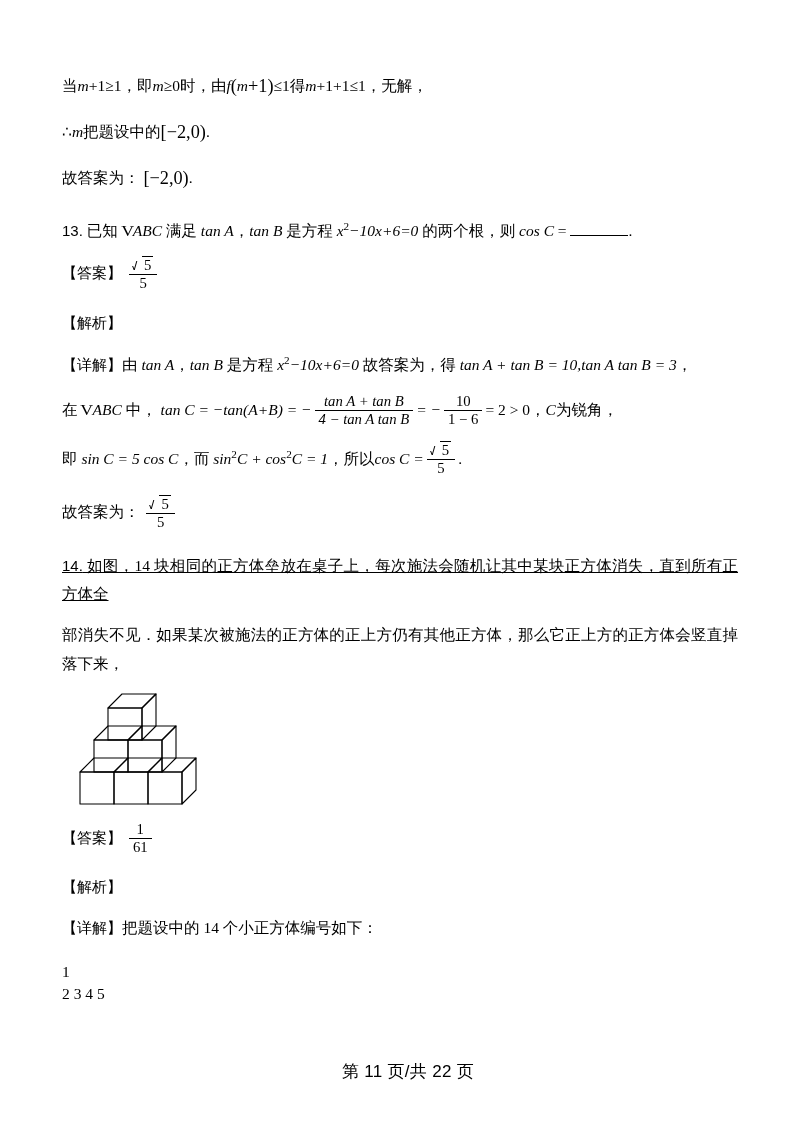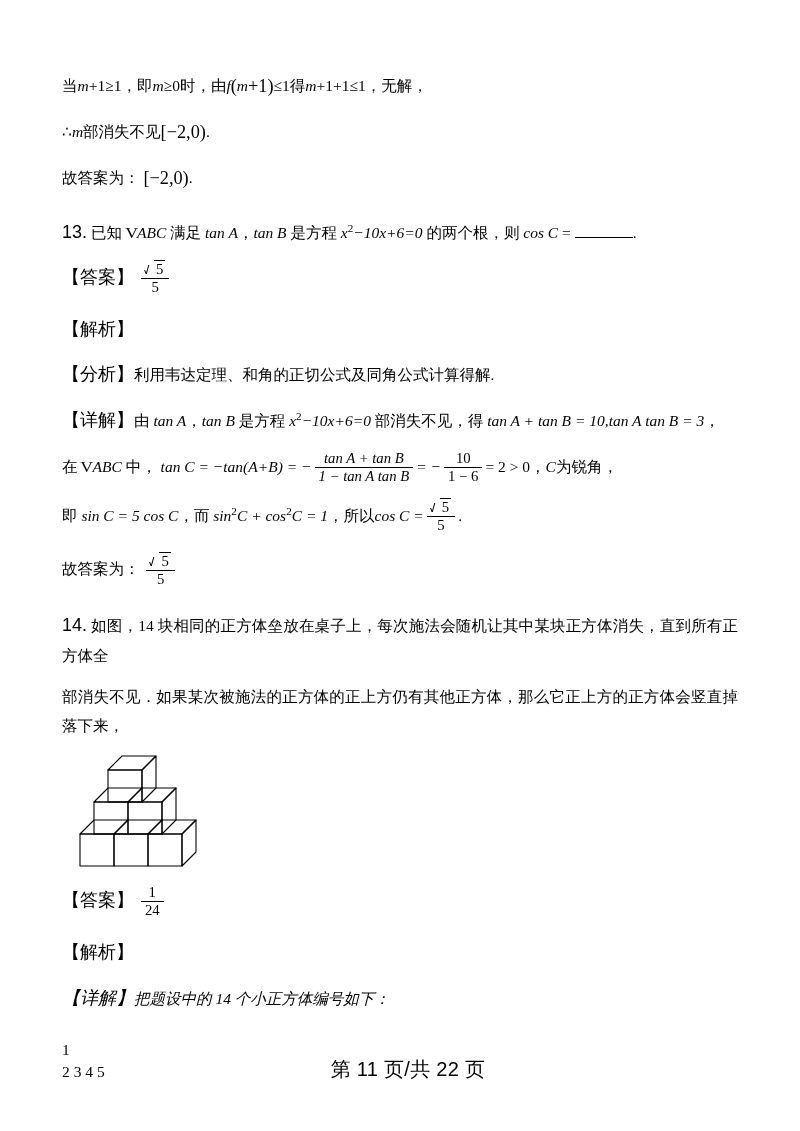--- a/index.html
+++ b/index.html
@@ -23,21 +23,21 @@
   }
   .para {
     font-size: 15.5px;
     line-height: 1.85;
     margin: 0 0 12px 0;
     text-align: justify;
   }
   .mi { font-style: italic; font-family: "Liberation Serif", serif; }
   .mn { font-style: normal; }
   .supn { font-size: 0.72em; vertical-align: super; font-style: normal;}
-  .tag { font-family: "Liberation Sans", sans-serif; font-size: 18px; }
+  .tag { font-family: "Liberation Sans", sans-serif; font-size: 15px; }
 
   
   .frac {
     display: inline-block;
     vertical-align: middle;
     text-align: center;
     font-size: 0.95em;
     line-height: 1.15;
     margin: 0 3px;
     position: relative;
@@ -92,42 +92,42 @@
     margin: 2px 0 6px 0;
     font-family: "Liberation Serif", serif;
   }
   .footer {
     position: absolute;
     left: 0;
     right: 0;
     bottom: 48px;
     text-align: center;
     font-family: "Liberation Sans", sans-serif;
-    font-size: 20px;
+    font-size: 17px;
     letter-spacing: 0.3px;
     padding-left: 16px;
   }
   .vtri {
     display: inline-block;
     font-style: normal;
     transform: scale(1.15, 1.0);
   }
   .tall-paren { font-size: 1.18em; vertical-align: -0.06em; }
 </style>
 </head>
 <body>
 
 <div class="page">
 
   <div class="para">
     <span>当</span><span class="mi">m</span><span class="mn">+1≥1</span><span>，即</span><span class="mi">m</span><span class="mn">≥0</span><span>时，由</span><span class="mi">f</span><span class="mn tall-paren">(</span><span class="mi">m</span><span class="mn tall-paren">+1)</span><span class="mn">≤1</span><span>得</span><span class="mi">m</span><span class="mn">+1+1≤1</span><span>，无解，</span>
   </div>
 
   <div class="para">
-    <span>∴</span><span class="mi">m</span><span>部消失不见</span><span class="mn tall-paren">[−2,0)</span><span>.</span>
+    <span>∴</span><span class="mi">m</span><span>把题设中的</span><span class="mn tall-paren">[−2,0)</span><span>.</span>
   </div>
 
   <div class="para">
     <span>故答案为：</span>&nbsp;<span class="mn tall-paren">[−2,0)</span><span>.</span>
   </div>
 
   <div class="para" style="margin-top:20px;">
     <span class="tag">13.</span>
     <span>已知</span>
     <span class="vtri">V</span><span class="mi">ABC</span>
@@ -146,40 +146,37 @@
     <span class="frac">
       <span class="num"><span class="sqrt"><span class="rad">5</span></span></span>
       <span class="den">5</span>
     </span>
   </div>
 
   <div class="para">
     <span class="tag">【解析】</span>
   </div>
 
-  <div class="para">
-    <span class="tag">【分析】</span><span>利用韦达定理、和角的正切公式及同角公式计算得解.</span>
-  </div>
 
   <div class="para">
     <span class="tag">【详解】</span><span>由</span>
     <span class="mi">tan A</span><span>，</span><span class="mi">tan B</span>
     <span>是方程</span>
     <span class="mi">x</span><span class="supn">2</span><span class="mi">−10x+6=0</span>
-    <span>部消失不见，得</span>
+    <span>故答案为，得</span>
     <span class="mi">tan A + tan B = 10,</span><span class="mi">tan A tan B = 3</span><span>，</span>
   </div>
 
   <div class="para" style="line-height:2.3;">
     <span>在</span>
     <span class="vtri">V</span><span class="mi">ABC</span>
     <span>中，</span>
     <span class="mi">tan C = −tan(A+B) = −</span><span class="frac">
       <span class="num mi">tan A + tan B</span>
-      <span class="den mi">1 − tan A tan B</span>
+      <span class="den mi">4 − tan A tan B</span>
     </span><span class="mi">= −</span><span class="frac">
       <span class="num mn">10</span>
       <span class="den mn">1 − 6</span>
     </span><span class="mn">= 2 &gt; 0</span><span>，</span><span class="mi">C</span><span>为锐角，</span>
   </div>
 
   <div class="para" style="line-height:2.3;">
     <span>即</span>
     <span class="mi">sin C = 5 cos C</span><span>，而</span>
     <span class="mi">sin</span><span class="supn">2</span><span class="mi">C + cos</span><span class="supn">2</span><span class="mi">C = 1</span><span>，所以</span><span class="mi">cos C =</span><span class="frac">
@@ -189,21 +186,21 @@
   </div>
 
   <div class="para" style="margin-top:18px; margin-bottom:20px;">
     <span>故答案为：</span>
     <span class="frac">
       <span class="num"><span class="sqrt"><span class="rad">5</span></span></span>
       <span class="den">5</span>
     </span>
   </div>
 
-  <div class="para" style="">
+  <div class="para" style="text-decoration:underline;">
     <span class="tag">14.</span>
     <span>如图，14 块相同的正方体垒放在桌子上，每次施法会随机让其中某块正方体消失，直到所有正方体全</span>
   </div>
   <div class="para" style="margin-bottom:4px;">
     <span>部消失不见．如果某次被施法的正方体的正上方仍有其他正方体，那么它正上方的正方体会竖直掉落下来，</span>
   </div>
 
   <div class="figure-wrap">
     <svg width="200" height="130" viewBox="0 0 200 130">
       <g fill="none" stroke="#000" stroke-width="1.1" stroke-linejoin="round">
@@ -228,30 +225,30 @@
         <path d="M40 24 L54 10 L88 10 L74 24 Z"></path>
         <path d="M74 24 L88 10 L88 42 L74 56 Z"></path>
       </g>
     </svg>
   </div>
 
   <div class="para" style="margin-bottom:16px;">
     <span class="tag">【答案】</span>
     <span class="frac">
       <span class="num mn">1</span>
-      <span class="den mn">24</span>
+      <span class="den mn">61</span>
     </span>
   </div>
 
   <div class="para">
     <span class="tag">【解析】</span>
   </div>
 
 
-  <div class="para" style="margin-bottom:24px;font-style:italic;">
+  <div class="para" style="margin-bottom:18px;">
     <span class="tag">【详解】</span><span>把题设中的 14 个小正方体编号如下：</span>
   </div>
 
   <div class="numlist">
     <div>1</div>
     <div>2 3 4 5</div>
   </div>
 
   <div class="para">
     

